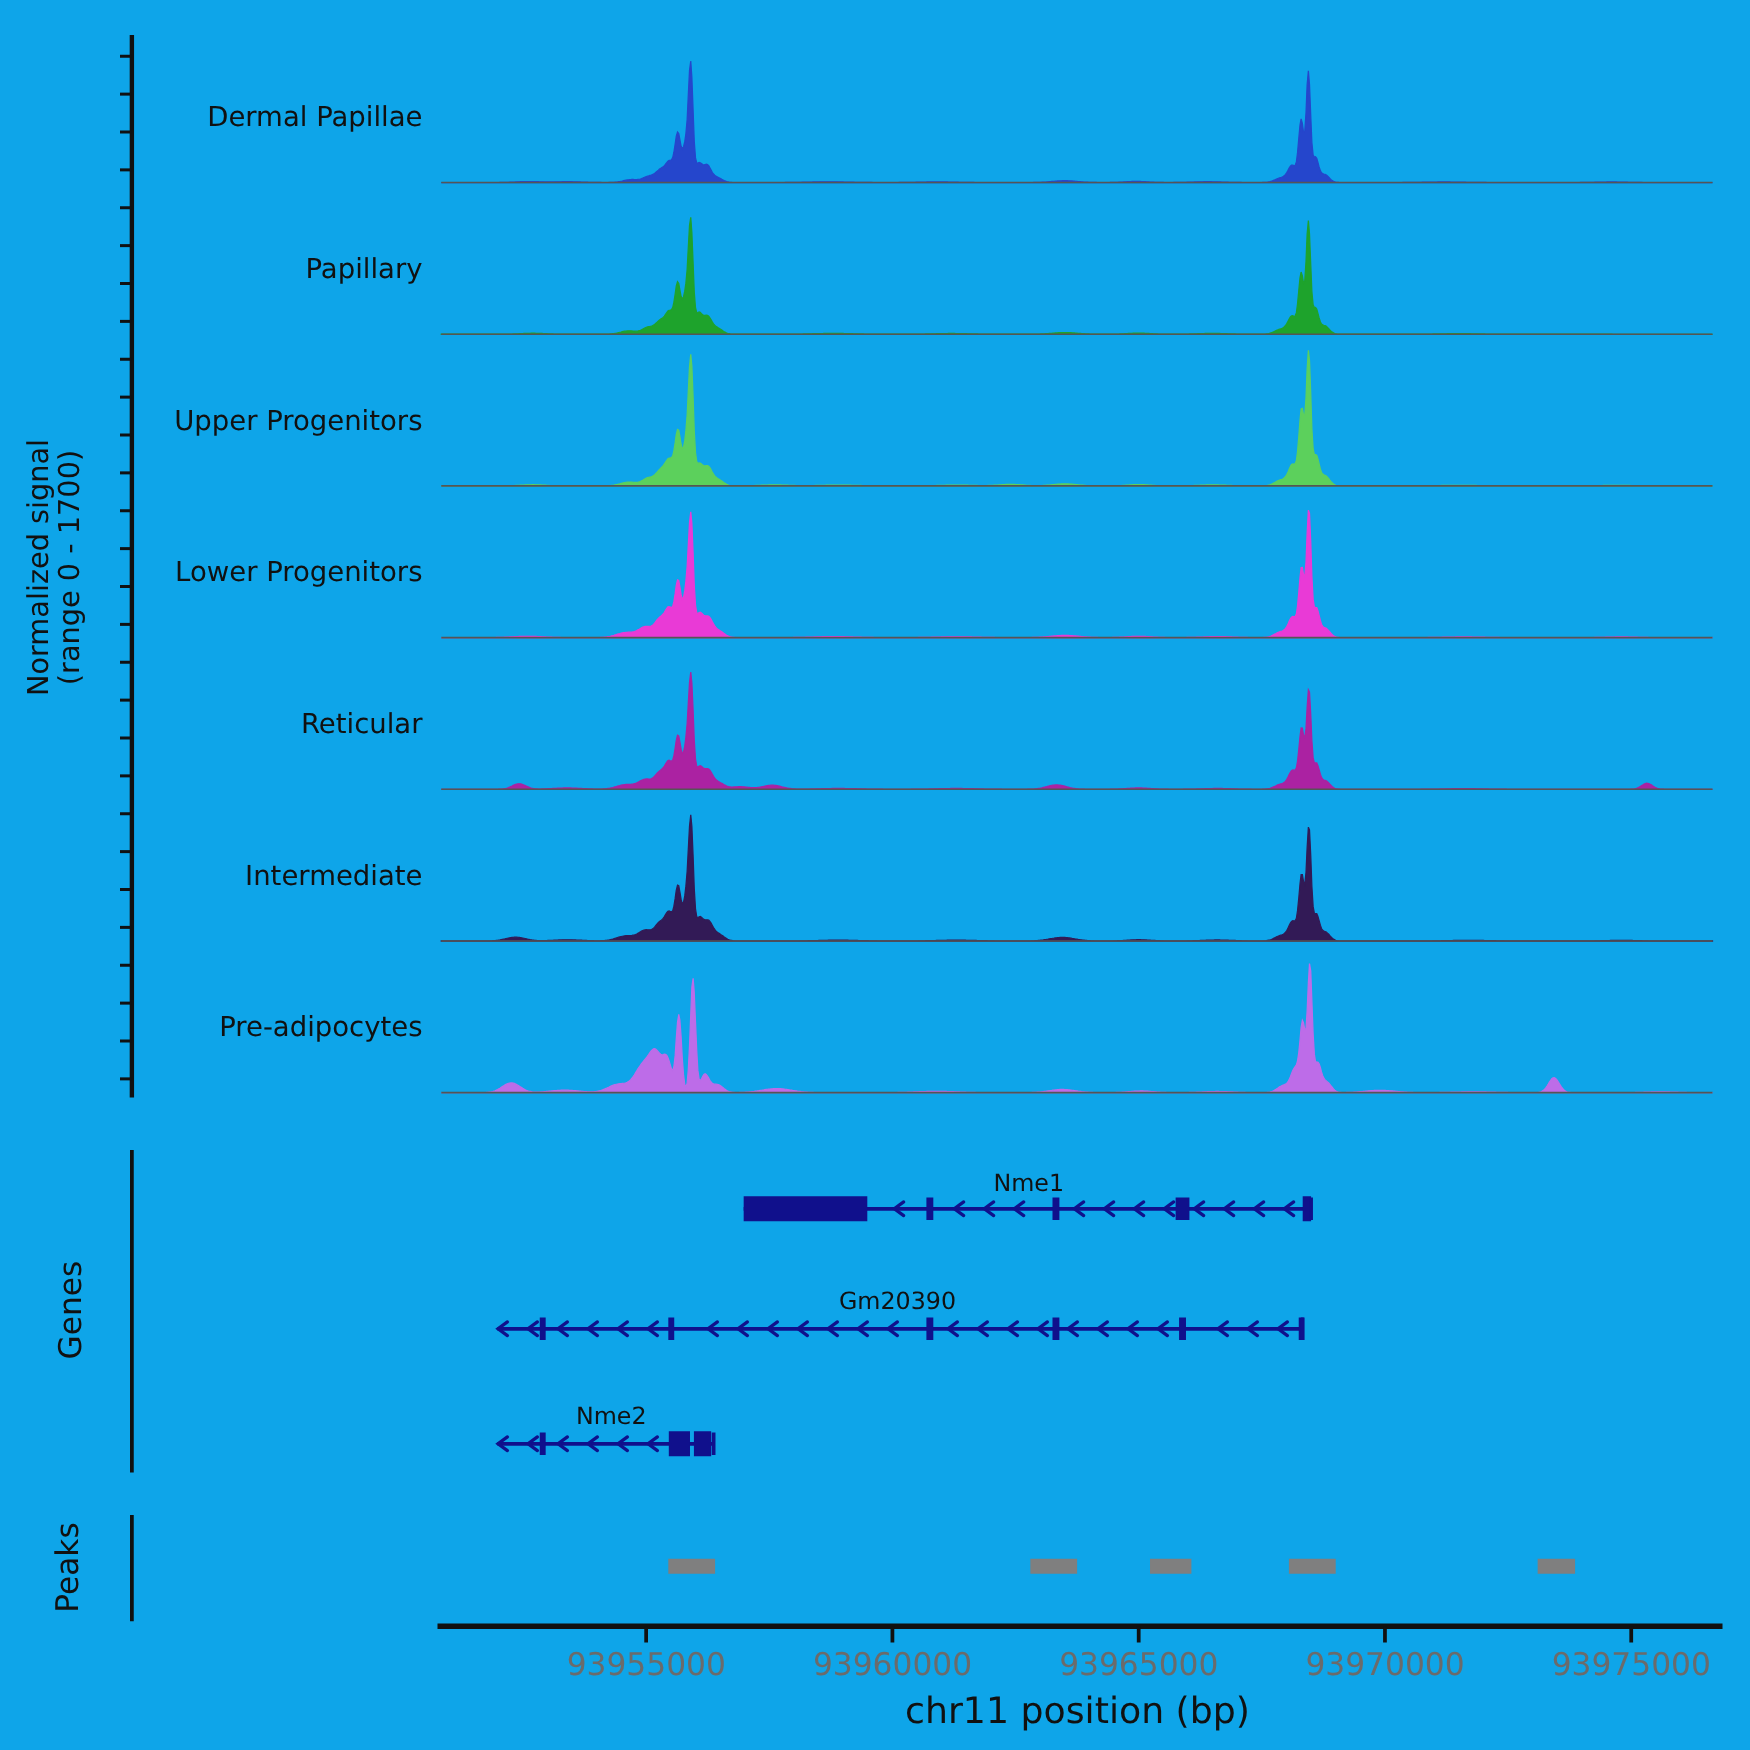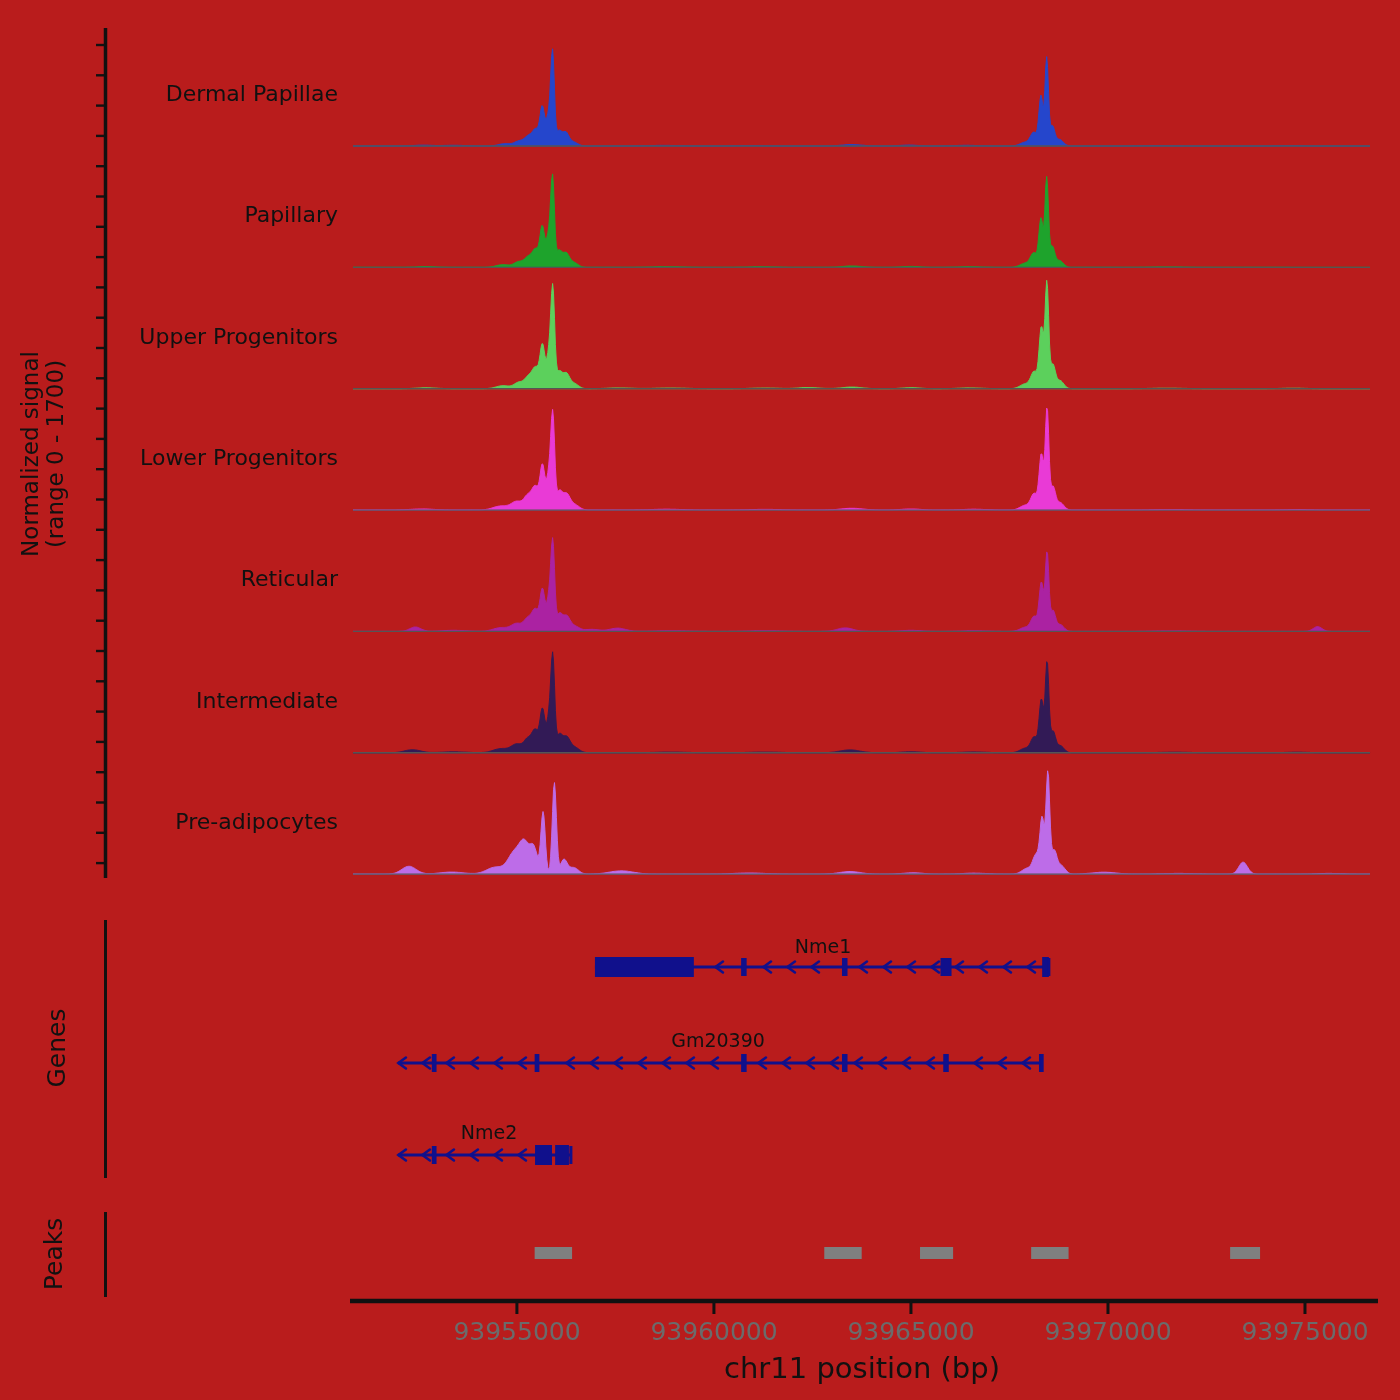--- a/index.html
+++ b/index.html
@@ -1,16 +1,16 @@
 <!DOCTYPE html>
 <html><head>
 <meta charset="utf-8">
 <style>
   html,body{margin:0;padding:0;background:#ffffff;}
-  #wrap{width:1400px;height:1400px;position:relative;background:#b91c1c;overflow:hidden;}
+  #wrap{width:1400px;height:1400px;position:relative;background:#0ea5e9;overflow:hidden;}
   svg{font-family:"DejaVu Sans", sans-serif;}
   text{fill:#111111;}
   .ticklab{fill:#6b6b6b;}
 </style>
 </head>
 <body>
 
 <div id="wrap">
 <svg id="fig" width="1400" height="1400" viewBox="0 0 1400 1400">
 

